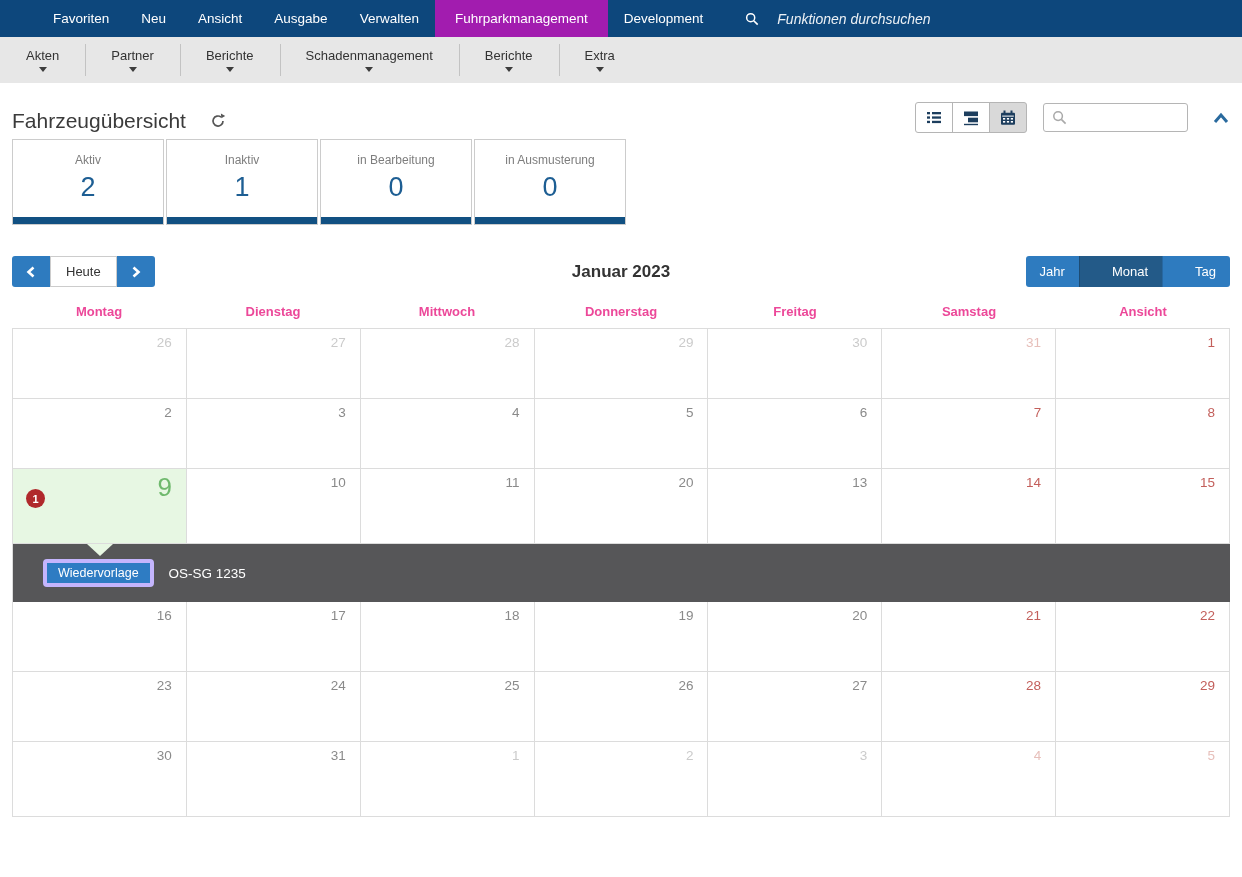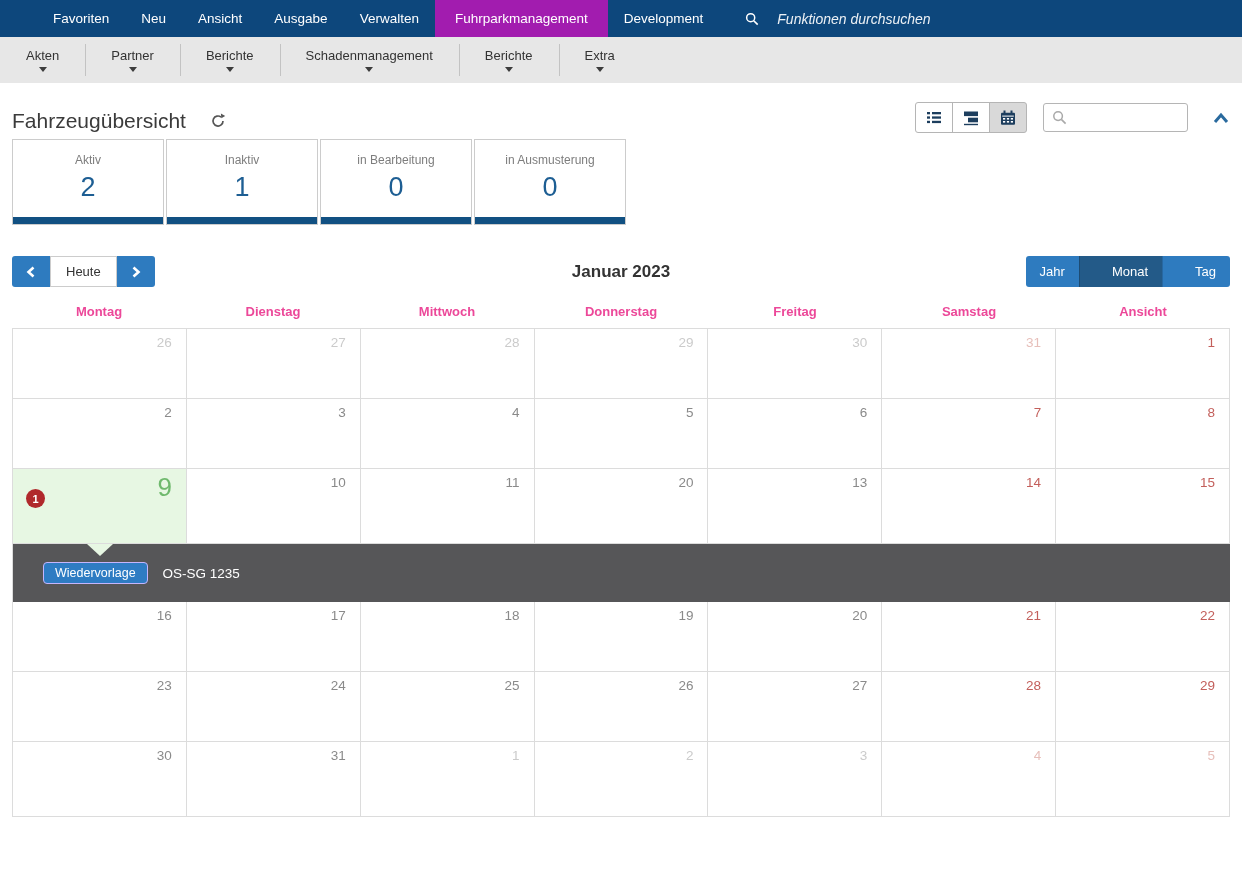--- a/index.html
+++ b/index.html
@@ -69,21 +69,21 @@
   .t-n .num { color:#8a8a8a; }
   .t-w .num { color:#c35f5b; }
   .t-om .num { color:#cbcbcb; }
   .t-omw .num { color:#e7bfba; }
   .day.t-today { background:#e7f7e3; }
   .t-today .num { font-size:26px; color:#6fb96d; top:3px; }
   .count-badge { position:absolute; top:20px; left:13px; width:19px; height:19px; border-radius:50%; background:#b0292c; color:#fff; font-size:11px; font-weight:bold; display:flex; align-items:center; justify-content:center; }
 
   .event-band { position:relative; height:58px; background:#565658; display:flex; align-items:center; padding-left:30px; }
   .notch { position:absolute; top:0; left:74px; width:0; height:0; border-left:13px solid transparent; border-right:13px solid transparent; border-top:12px solid #e7f7e3; }
-  .event-badge { background:#2e7cc3; border:1px solid #c4b5fd; color:#fff; font-size:12.5px; padding:3px 11px; border-radius:4px; cursor:pointer; }
+  .event-badge { background:#2e7cc3; border:4px solid #c4b5fd; color:#fff; font-size:12.5px; padding:3px 11px; border-radius:4px; cursor:pointer; }
   .event-plate { color:#fff; font-size:13.5px; margin-left:15px; cursor:pointer; }
 </style>
 </head>
 <body>
 
 <div id="app">
 
   <div class="topnav">
     <div class="nav-items">
         <div class="nav-item">Favoriten</div>

